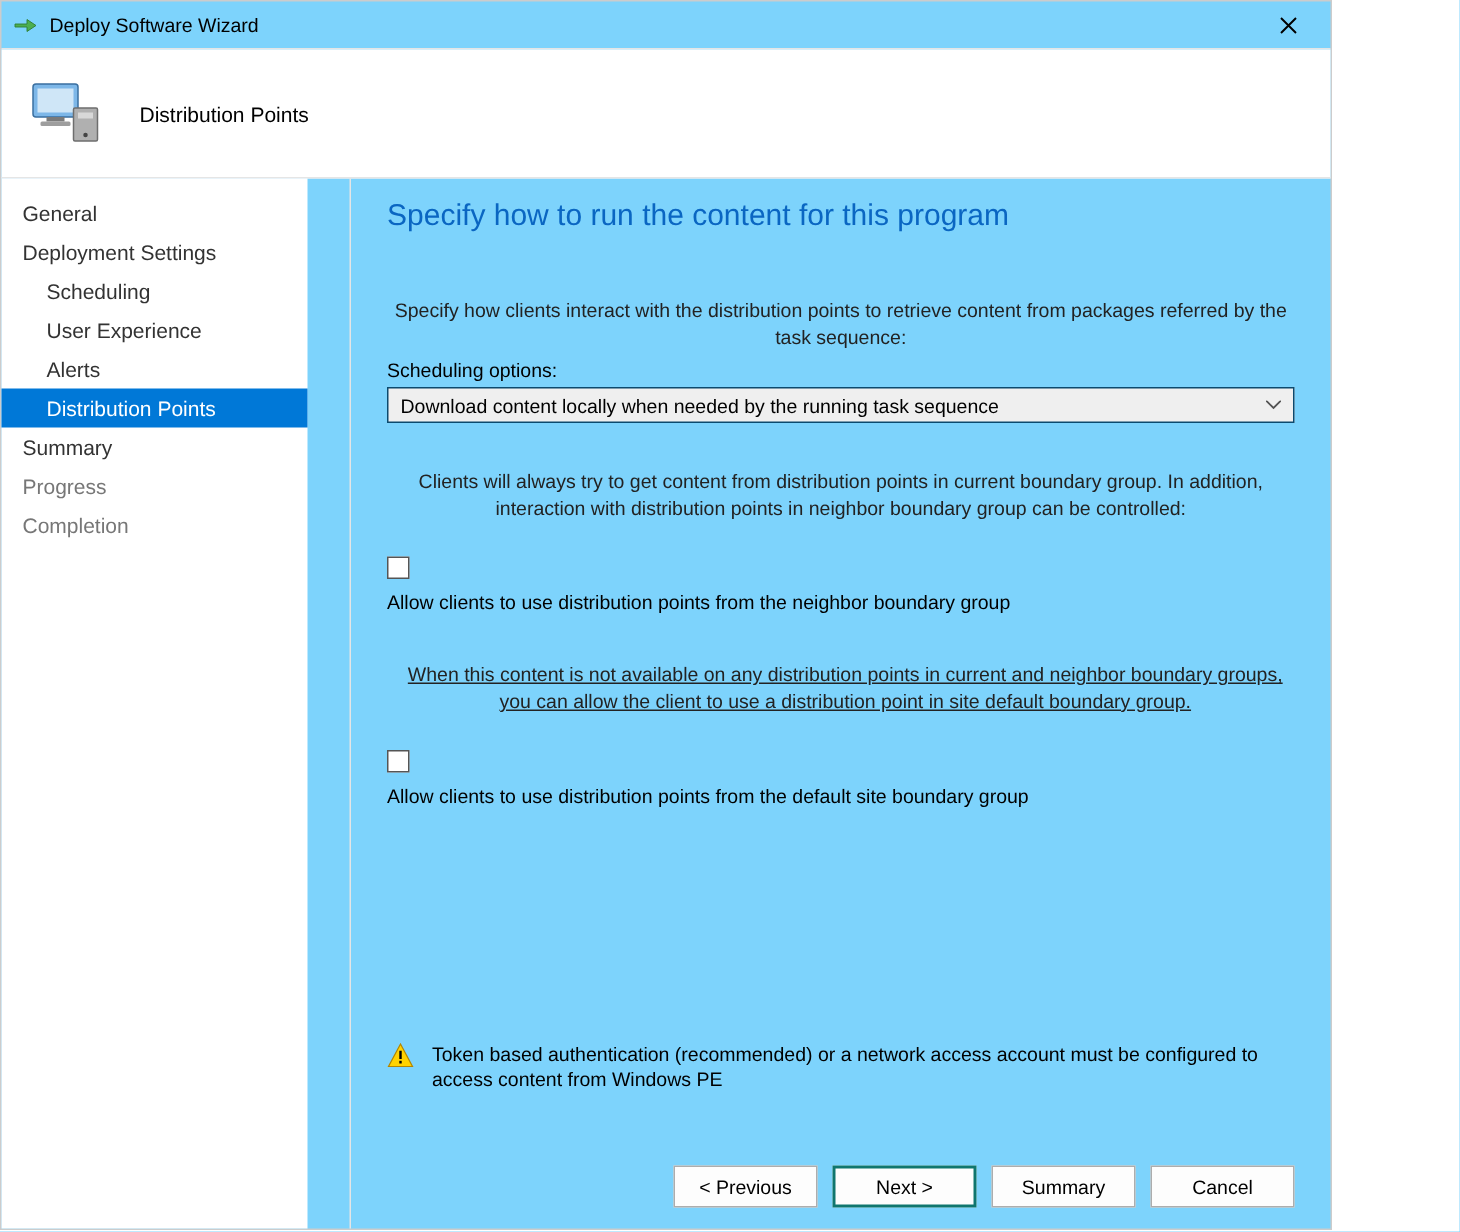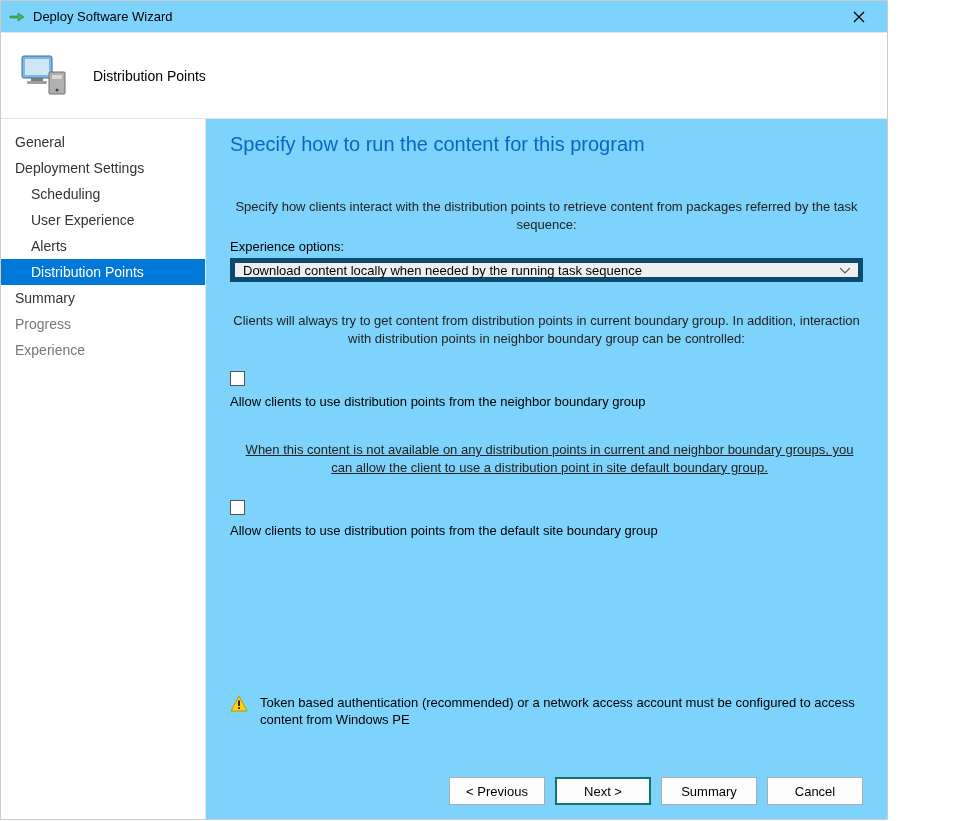--- a/index.html
+++ b/index.html
@@ -55,20 +55,21 @@
       margin-right: 20px;
     }
     .header-strip .page-title {
       font-size: 14px;
       color: #000;
     }
     .body {
       flex: 1;
       display: flex;
       min-height: 0;
+      gap: 28px;
     }
     .sidebar {
       width: 204px;
       background: #fff;
       padding: 10px 0 0 0;
       font-size: 14px;
       color: #333;
     }
     .sidebar-item {
       padding: 5px 14px;
@@ -107,21 +108,21 @@
       text-align: center;
     }
     .content .label {
       font-size: 13px;
       margin-bottom: 4px;
     }
     .dropdown {
       width: 100%;
       height: 24px;
       background: #efefef;
-      border: 5px solid #0c4a6e;
+      border: 1px solid #0c4a6e;
       display: flex;
       align-items: center;
       justify-content: space-between;
       padding: 0 8px;
       font-size: 13px;
       margin-bottom: 30px;
       cursor: pointer;
     }
     .dropdown .chev {
       font-size: 11px;
@@ -229,28 +230,28 @@
   <div class="body">
     <div class="sidebar" id="sidebar">
         <div class="sidebar-item">General</div>
         <div class="sidebar-item">Deployment Settings</div>
         <div class="sidebar-item indent">Scheduling</div>
         <div class="sidebar-item indent">User Experience</div>
         <div class="sidebar-item indent">Alerts</div>
         <div class="sidebar-item indent selected">Distribution Points</div>
         <div class="sidebar-item">Summary</div>
         <div class="sidebar-item disabled">Progress</div>
-        <div class="sidebar-item disabled">Experience</div>
+        <div class="sidebar-item disabled">Completion</div>
       </div>
 
     <div class="content">
       <h1>Specify how to run the content for this program</h1>
 
       <p>Specify how clients interact with the distribution points to retrieve content from packages referred by the task sequence:</p>
-      <div class="label">Experience options:</div>
+      <div class="label">Scheduling options:</div>
       <div class="dropdown">
         <span>Download content locally when needed by the running task sequence</span>
         <span class="chev">
           <svg width="10" height="6" viewBox="0 0 10 6">
               <path d="M0 0 L5 5 L10 0" fill="none" stroke="#555" stroke-width="1.2"></path>
             </svg>
         </span>
       </div>
 
       <p>Clients will always try to get content from distribution points in current boundary group. In addition, interaction with distribution points in neighbor boundary group can be controlled:</p>

